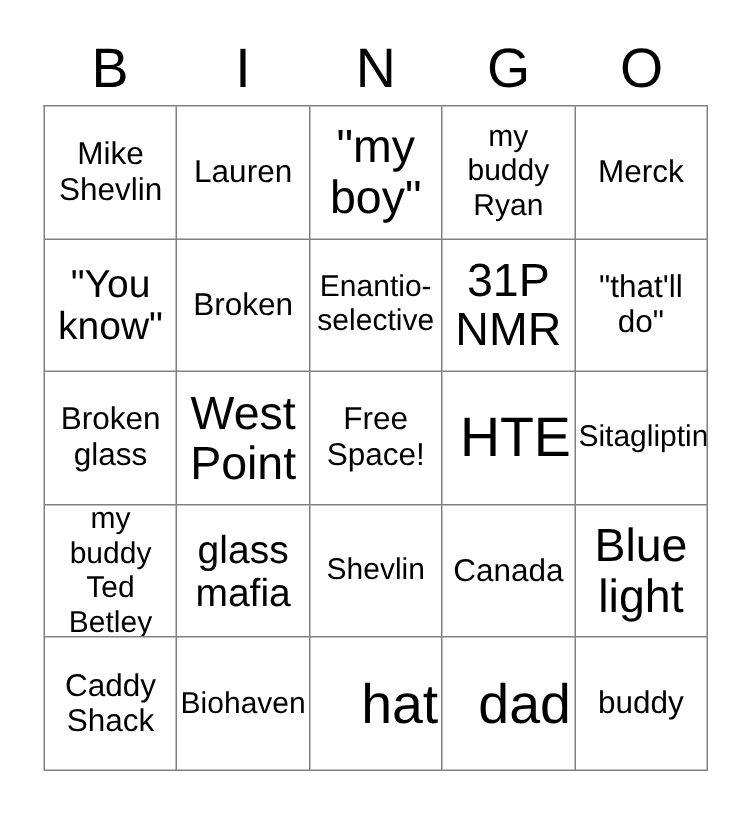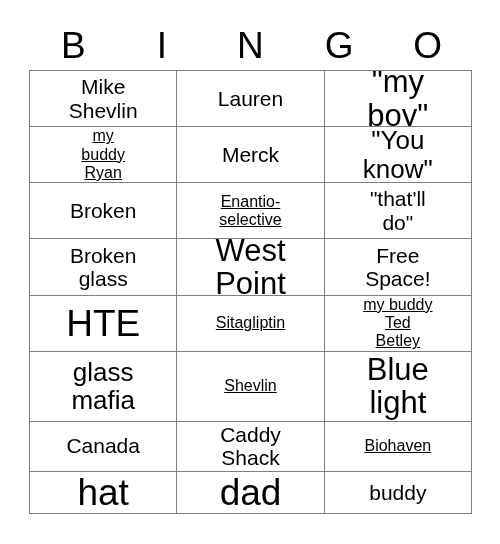--- a/index.html
+++ b/index.html
@@ -48,21 +48,21 @@
   .grid {
     position: absolute;
     left: 29px;
     top: 70px;
     width: 443px;
     height: 444px;
     box-sizing: border-box;
     border-top: 1px solid #808080;
     border-left: 1px solid #808080;
     display: grid;
-    grid-template-columns: repeat(3, 1fr);
+    grid-template-columns: repeat(5, 1fr);
     grid-template-rows: repeat(5, 1fr);
   }
 
   .cell {
     box-sizing: border-box;
     border-right: 1px solid #808080;
     border-bottom: 1px solid #808080;
     display: flex;
     align-items: center;
     justify-content: center;
@@ -72,25 +72,25 @@
   }
 
   .cell-text {
     display: block;
     width: 100%;
     text-align: center;
     line-height: 1.06;
     white-space: pre-line;
     word-break: normal;
   }
-  .fs-sm   { font-size: 16px; line-height: 1.15; text-decoration: underline; }
+  .fs-sm   { font-size: 20px; line-height: 1.15; }
   .fs-md   { font-size: 21px; line-height: 1.12; }
   .fs-lg   { font-size: 26px; line-height: 1.10; }
   .fs-xl   { font-size: 31px; line-height: 1.08; }
-  .fs-xxl  { font-size: 37px; line-height: 1.06; }
+  .fs-xxl  { font-size: 37px; line-height: 1.06; text-align: right; }
 </style>
 </head>
 <body>
 
 <div class="card">
 
   <div class="header-row">
     <div class="header-cell">B</div>
     <div class="header-cell">I</div>
     <div class="header-cell">N</div>
@@ -125,20 +125,24 @@
 know"</span>
       </div>
     <div class="cell">
         <span class="cell-text fs-md">Broken</span>
       </div>
     <div class="cell">
         <span class="cell-text fs-sm">Enantio-
 selective</span>
       </div>
     <div class="cell">
+        <span class="cell-text fs-xl">31P
+NMR</span>
+      </div>
+    <div class="cell">
         <span class="cell-text fs-md">"that'll
 do"</span>
       </div>
 
     <div class="cell">
         <span class="cell-text fs-md">Broken
 glass</span>
       </div>
     <div class="cell">
         <span class="cell-text fs-xl">West
@@ -161,26 +165,26 @@
 Betley</span>
       </div>
     <div class="cell">
         <span class="cell-text fs-lg">glass
 mafia</span>
       </div>
     <div class="cell">
         <span class="cell-text fs-sm">Shevlin</span>
       </div>
     <div class="cell">
+        <span class="cell-text fs-md">Canada</span>
+      </div>
+    <div class="cell">
         <span class="cell-text fs-xl">Blue
 light</span>
       </div>
-    <div class="cell">
-        <span class="cell-text fs-md">Canada</span>
-      </div>
 
     <div class="cell">
         <span class="cell-text fs-md">Caddy
 Shack</span>
       </div>
     <div class="cell">
         <span class="cell-text fs-sm">Biohaven</span>
       </div>
     <div class="cell">
         <span class="cell-text fs-xxl">hat</span>

